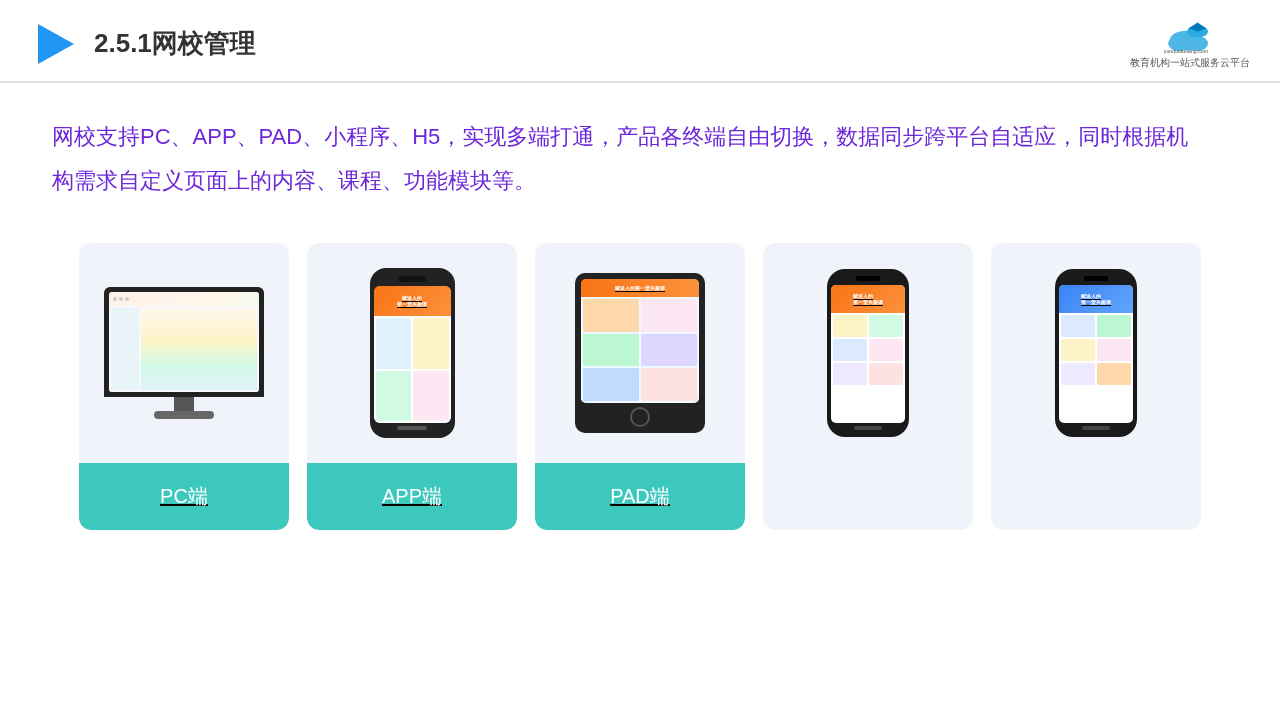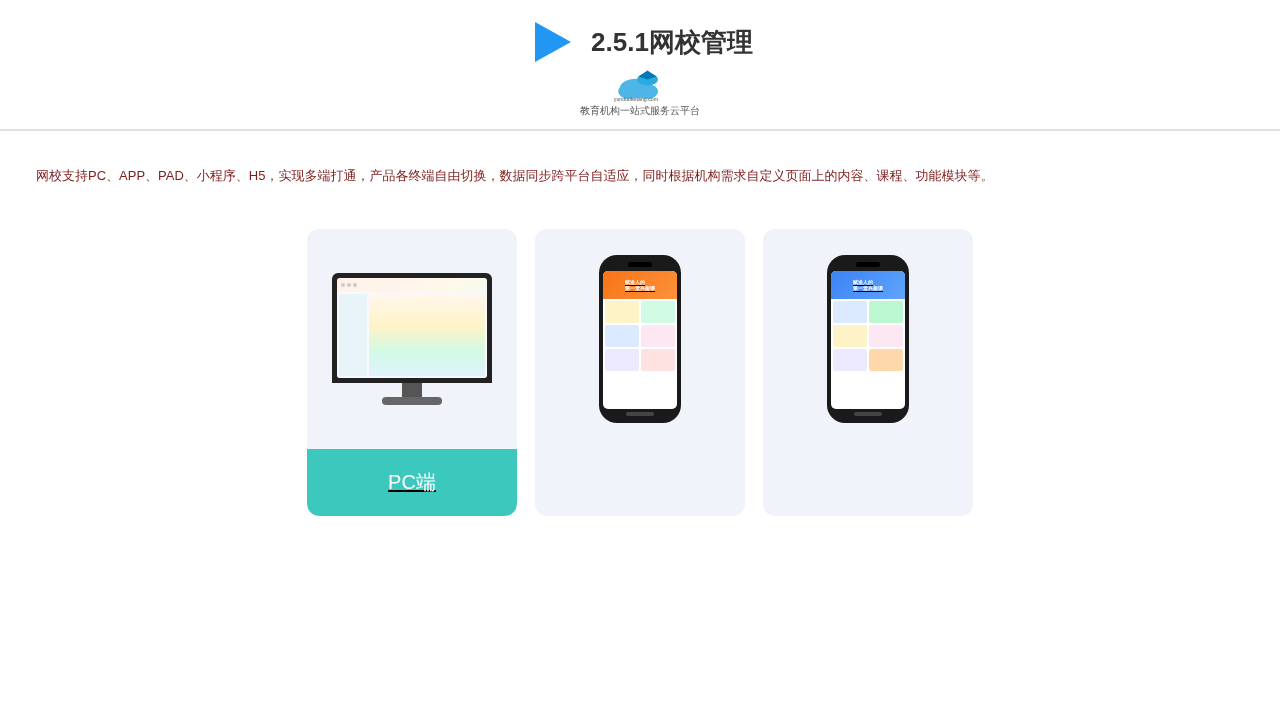--- a/index.html
+++ b/index.html
@@ -12,21 +12,20 @@
       position: relative;
     }
 
     
     .header {
       display: flex;
       align-items: center;
       justify-content: space-between;
       padding: 18px 30px 12px 30px;
       border-bottom: 2px solid #e0e0e0;
-      flex-direction: column;
     }
     .header-left {
       display: flex;
       align-items: center;
       gap: 16px;
     }
     .play-icon {
       width: 48px;
       height: 48px;
     }
@@ -41,23 +40,23 @@
       align-items: center;
       gap: 2px;
     }
     .logo-cloud {
       width: 60px;
       height: 36px;
     }
 
     
     .description {
-      padding: 32px 80px 10px 36px;
-      font-size: 13px;
-      color: #7f1d1d;
+      padding: 32px 80px 10px 52px;
+      font-size: 22px;
+      color: #6d28d9;
       line-height: 2;
     }
 
     
     .cards-container {
       display: flex;
       gap: 18px;
       padding: 30px 55px;
       justify-content: center;
       text-decoration: underline;
@@ -464,21 +463,74 @@
             </div>
           </div>
         </div>
         <div class="monitor-neck"></div>
         <div class="monitor-base"></div>
       </div>
     </div>
     <div class="card-label">PC端</div>
   </div>
 
-
+  <div class="card">
+    <div class="card-image-area">
+      <div class="device-phone">
+        <div class="phone-body">
+          <div class="phone-notch"></div>
+          <div class="phone-screen">
+            <div class="phone-screen-inner">
+              <div class="phone-screen-top">
+                <span class="banner-text">赋送人的<br>第一堂兴趣课</span>
+              </div>
+              <div class="phone-screen-mid">
+                <div class="phone-block"></div>
+                <div class="phone-block"></div>
+                <div class="phone-block"></div>
+                <div class="phone-block"></div>
+              </div>
+            </div>
+          </div>
+          <div class="phone-home-bar"></div>
+        </div>
+      </div>
+    </div>
+    <div class="card-label">APP端</div>
+  </div>
+
+  <div class="card">
+    <div class="card-image-area">
+      <div class="device-pad">
+        <div class="pad-body">
+          <div class="pad-screen">
+            <div class="pad-screen-inner">
+              <div class="pad-top-bar" style="background: linear-gradient(to right, #f97316, #fb923c); display:flex; align-items:center; justify-content:center;">
+                <span style="font-size:5px;color:white;font-weight:bold;">赋送人的第一堂兴趣课</span>
+              </div>
+              <div class="pad-content">
+                <div class="pad-col">
+                  <div class="pad-cell"></div>
+                  <div class="pad-cell" style="background:#bbf7d0;"></div>
+                  <div class="pad-cell" style="background:#bfdbfe;"></div>
+                </div>
+                <div class="pad-col">
+                  <div class="pad-cell" style="background:#fce7f3;"></div>
+                  <div class="pad-cell" style="background:#ddd6fe;"></div>
+                  <div class="pad-cell" style="background:#fee2e2;"></div>
+                </div>
+              </div>
+            </div>
+          </div>
+          <div class="pad-home"></div>
+        </div>
+      </div>
+    </div>
+    <div class="card-label">PAD端</div>
+  </div>
 
   <div class="card">
     <div class="card-image-area">
       <div class="device-mini">
         <div class="mini-body">
           <div class="mini-notch"></div>
           <div class="mini-screen">
             <div class="mini-top" style="display:flex;align-items:center;justify-content:center;">
               <span style="font-size:5px;color:white;font-weight:bold;">赋送人的<br>第一堂兴趣课</span>
             </div>

